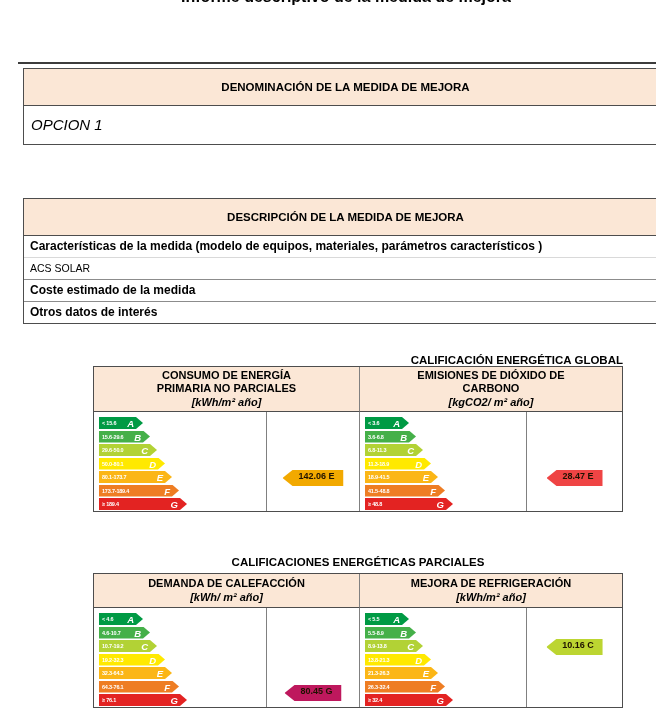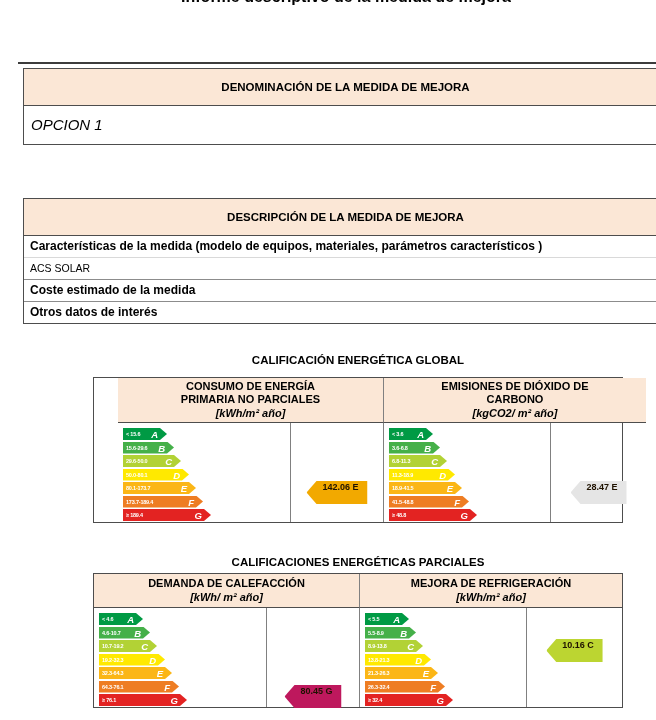--- a/index.html
+++ b/index.html
@@ -19,44 +19,44 @@
   .t2{top:198px;}
   .t2 .tbl-head{height:36px;}
   .t2-label{height:21px;line-height:21px;padding-left:6px;font-size:12px;font-weight:bold;
         border-top:1px solid #8c8c8c;}
   .t2-label.first{border-top:none;}
   .t2-value{height:21px;line-height:21px;padding-left:6px;font-size:10.5px;
         border-top:1px solid #d9d9d9;}
 
   .sec-title{position:absolute;left:75px;width:530px;text-align:center;
         font-weight:bold;font-size:11.5px;}
-  .sec-title.g{top:354px;}
+  .sec-title.g{top:354px;text-align:right;}
   .sec-title.p{top:556px;}
 
   .etbl{position:absolute;left:75px;width:530px;border:1px solid #4d4d4d;box-sizing:border-box;
         display:grid;grid-template-columns:172px 93px 167px 96px;background:#fff;}
-  .etbl.g{top:377px;grid-template-rows:45px 99px;padding-left:24px;}
+  .etbl.g{top:366px;grid-template-rows:45px 99px;}
   .etbl.p{top:573px;grid-template-rows:34px 99px;}
   .e-head{grid-column:span 2;background:#fbe7d6;border-bottom:1px solid #4d4d4d;
         text-align:center;font-weight:bold;font-size:11px;line-height:13.5px;
         display:flex;flex-direction:column;align-items:center;justify-content:center;}
   .e-head.hl{border-left:1px solid #808080;}
   .e-unit{font-style:italic;}
   .e-cell{position:relative;box-sizing:border-box;}
   .e-cell.bl{border-left:1px solid #808080;}
 
   .scale{padding:5px 0 0 5px;}
   .s-row{height:12px;margin-bottom:1.5px;}
   .s-arrow{position:relative;height:12px;
         clip-path:polygon(0 0, calc(100% - 7px) 0, 100% 50%, calc(100% - 7px) 100%, 0 100%);}
   .s-range{position:absolute;left:3px;top:50%;transform:translateY(-50%);
         font-size:5.5px;font-weight:bold;color:#fff;white-space:nowrap;letter-spacing:-0.2px;}
   .s-letter{position:absolute;right:9px;top:50%;transform:translateY(-50%);
         font-size:9.5px;font-weight:bold;font-style:italic;color:#fff;}
-  .v-arrow{position:absolute;left:50%;transform:translateX(-50%);height:23px;line-height:13px;
+  .v-arrow{position:absolute;left:50%;transform:translateX(-50%);height:16px;line-height:13px;
         padding:0 9px 0 16px;font-size:9px;font-weight:bold;color:#1f1200;white-space:nowrap;
         clip-path:polygon(0 50%, 10px 0, 100% 0, 100% 100%, 10px 100%);}
 </style>
 </head>
 <body>
 
 <div class="page">
 
   <div class="doc-title">Informe descriptivo de la medida de mejora</div>
   <div class="hline"></div>
@@ -176,21 +176,21 @@
           </div>
         <div class="s-row">
             <div class="s-arrow" style="background-color: rgb(227, 35, 34); width: 88px;">
               <span class="s-range">≥ 48.8</span>
               <span class="s-letter">G</span>
             </div>
           </div>
       </div>
     </div>
     <div class="e-cell bl">
-      <div class="v-arrow" style="top: 58px; background-color: #e5e5e5;">28.47 E</div>
+      <div class="v-arrow" style="top: 58px; background-color: #ef4444;">28.47 E</div>
     </div>
   </div>
 
   <div class="sec-title p">CALIFICACIONES ENERGÉTICAS PARCIALES</div>
   <div class="etbl p">
     <div class="e-head">
       <span>DEMANDA DE CALEFACCIÓN</span>
       <span class="e-unit">[kWh/ m² año]</span>
     </div>
     <div class="e-head hl">

